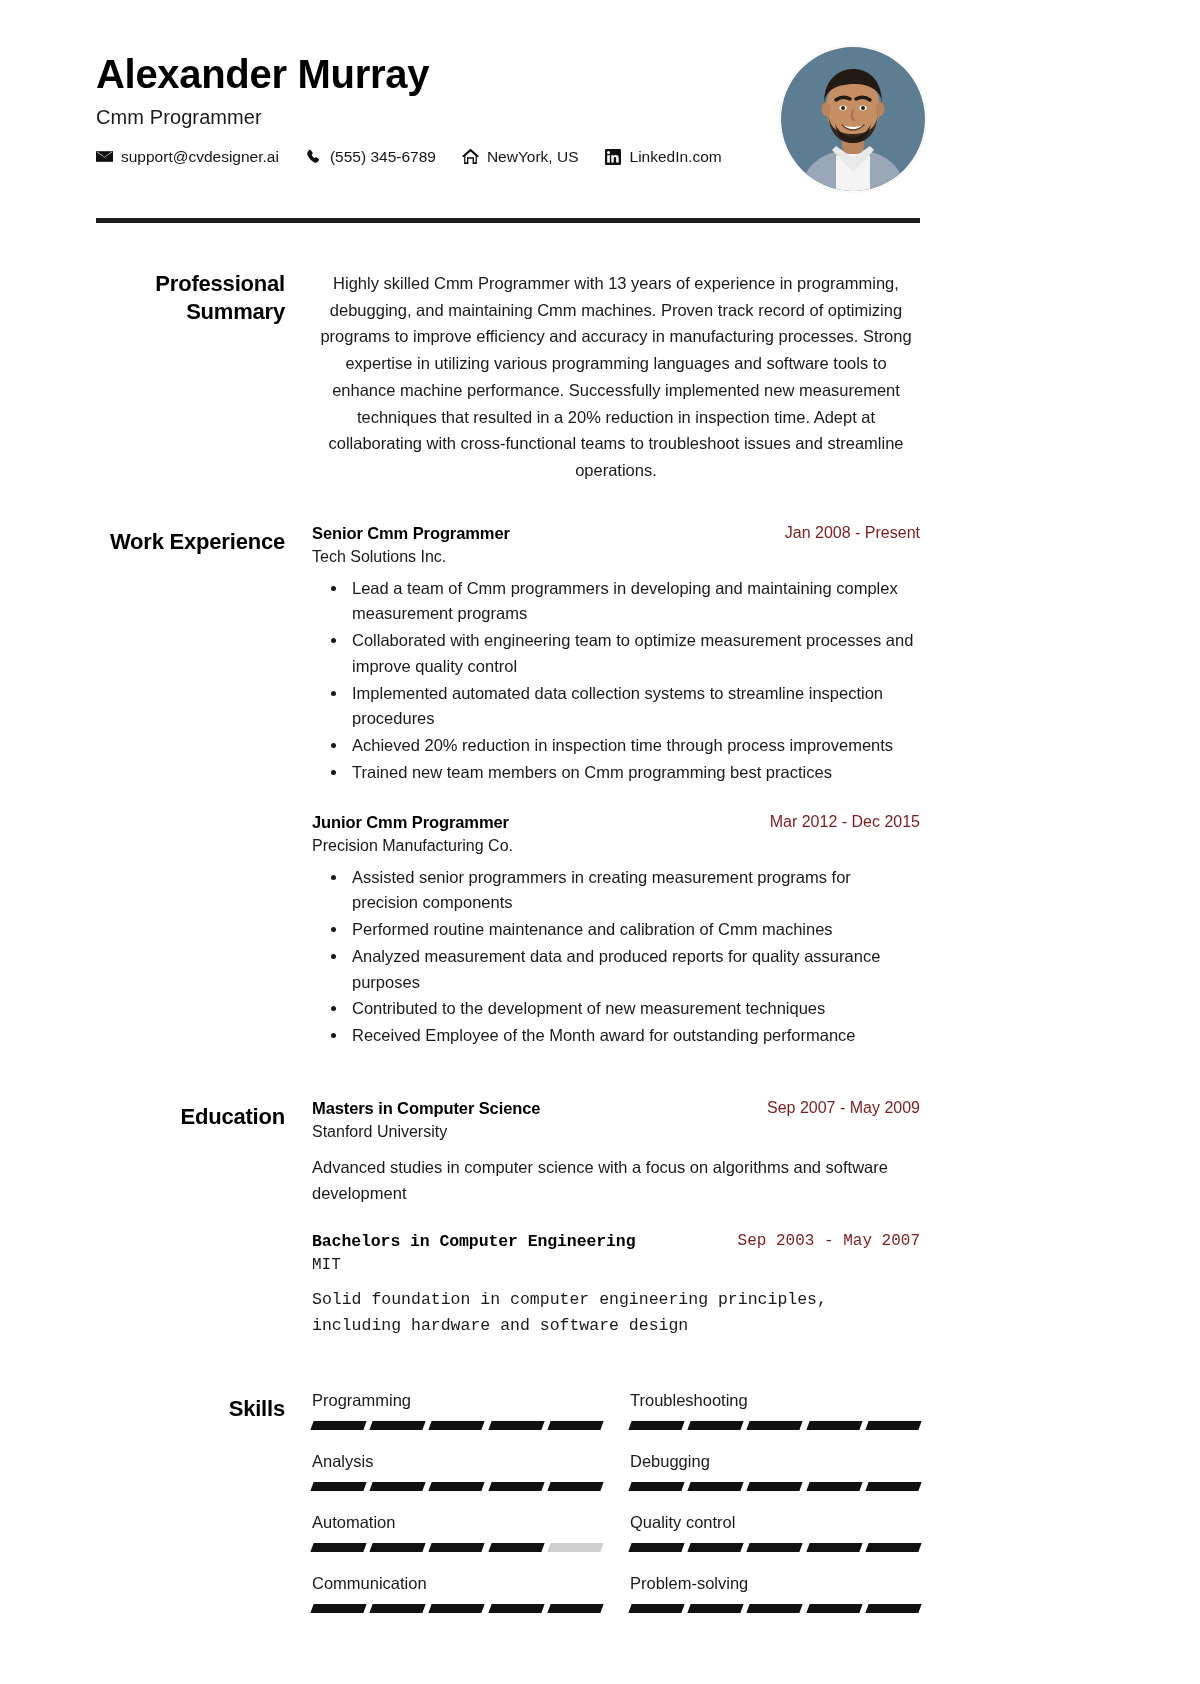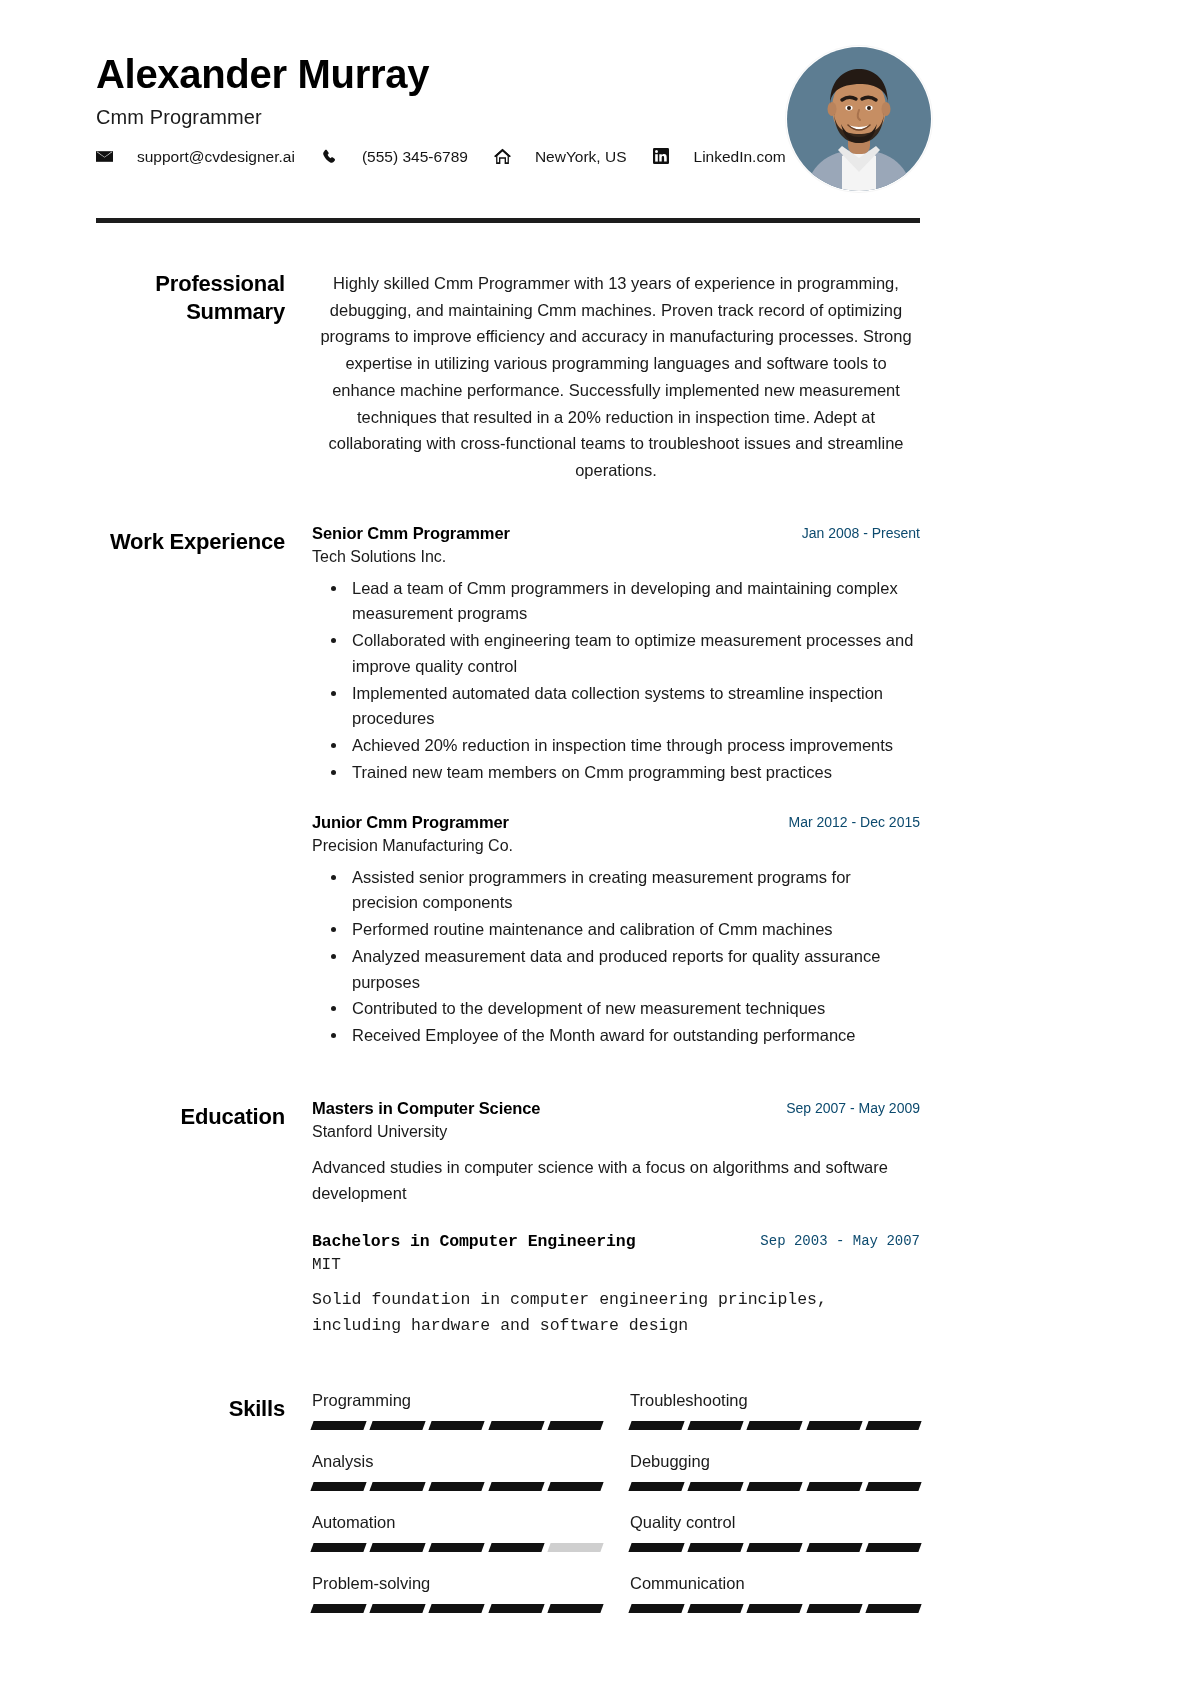--- a/index.html
+++ b/index.html
@@ -44,21 +44,22 @@
   .contact-row {
     display:flex;
     align-items:center;
     gap:26px;
     margin-top:19px;
     font-size:15.5px;
     color:#151515;
   }
   .contact-item {
     display:flex;
-    gap:24px;
+    align-items:center;
+    gap:8px;
     white-space:nowrap;
   }
   .contact-item .ico {
     display:inline-flex;
     align-items:center;
     justify-content:center;
     width:17px;
     height:17px;
     flex:none;
   }
@@ -119,33 +120,33 @@
     text-align:center;
   }
 
   #work-section { margin-top:40px; }
   #work-section .sec-label { padding-top:4px; }
 
   .entry { margin-bottom:4px; }
   .entry + .entry { margin-top:27px; }
   .entry-head {
     display:flex;
-    align-items:center;
+    align-items:flex-start;
     justify-content:space-between;
     gap:16px;
   }
   .entry-title {
     font-size:16.5px;
     font-weight:bold;
     color:#000;
     letter-spacing:-0.1px;
   }
   .entry-date {
-    font-size:14px;
-    color:#0c4a6e;
+    font-size:16px;
+    color:#7f1d1d;
     white-space:nowrap;
     flex:none;
   }
   .entry-sub {
     font-size:16px;
     color:#1a1a1a;
     margin-top:5px;
   }
   .bullets {
     margin:10px 0 0 0;
@@ -418,31 +419,31 @@
             <div class="skill-name">Quality control</div>
             <div class="skill-bar">
               <span class="seg"></span>
               <span class="seg"></span>
               <span class="seg"></span>
               <span class="seg"></span>
               <span class="seg"></span>
             </div>
           </div>
           <div class="skill">
+            <div class="skill-name">Communication</div>
+            <div class="skill-bar">
+              <span class="seg"></span>
+              <span class="seg"></span>
+              <span class="seg"></span>
+              <span class="seg"></span>
+              <span class="seg"></span>
+            </div>
+          </div>
+          <div class="skill">
             <div class="skill-name">Problem-solving</div>
-            <div class="skill-bar">
-              <span class="seg"></span>
-              <span class="seg"></span>
-              <span class="seg"></span>
-              <span class="seg"></span>
-              <span class="seg"></span>
-            </div>
-          </div>
-          <div class="skill">
-            <div class="skill-name">Communication</div>
             <div class="skill-bar">
               <span class="seg"></span>
               <span class="seg"></span>
               <span class="seg"></span>
               <span class="seg"></span>
               <span class="seg"></span>
             </div>
           </div>
         </div>
     </div>

